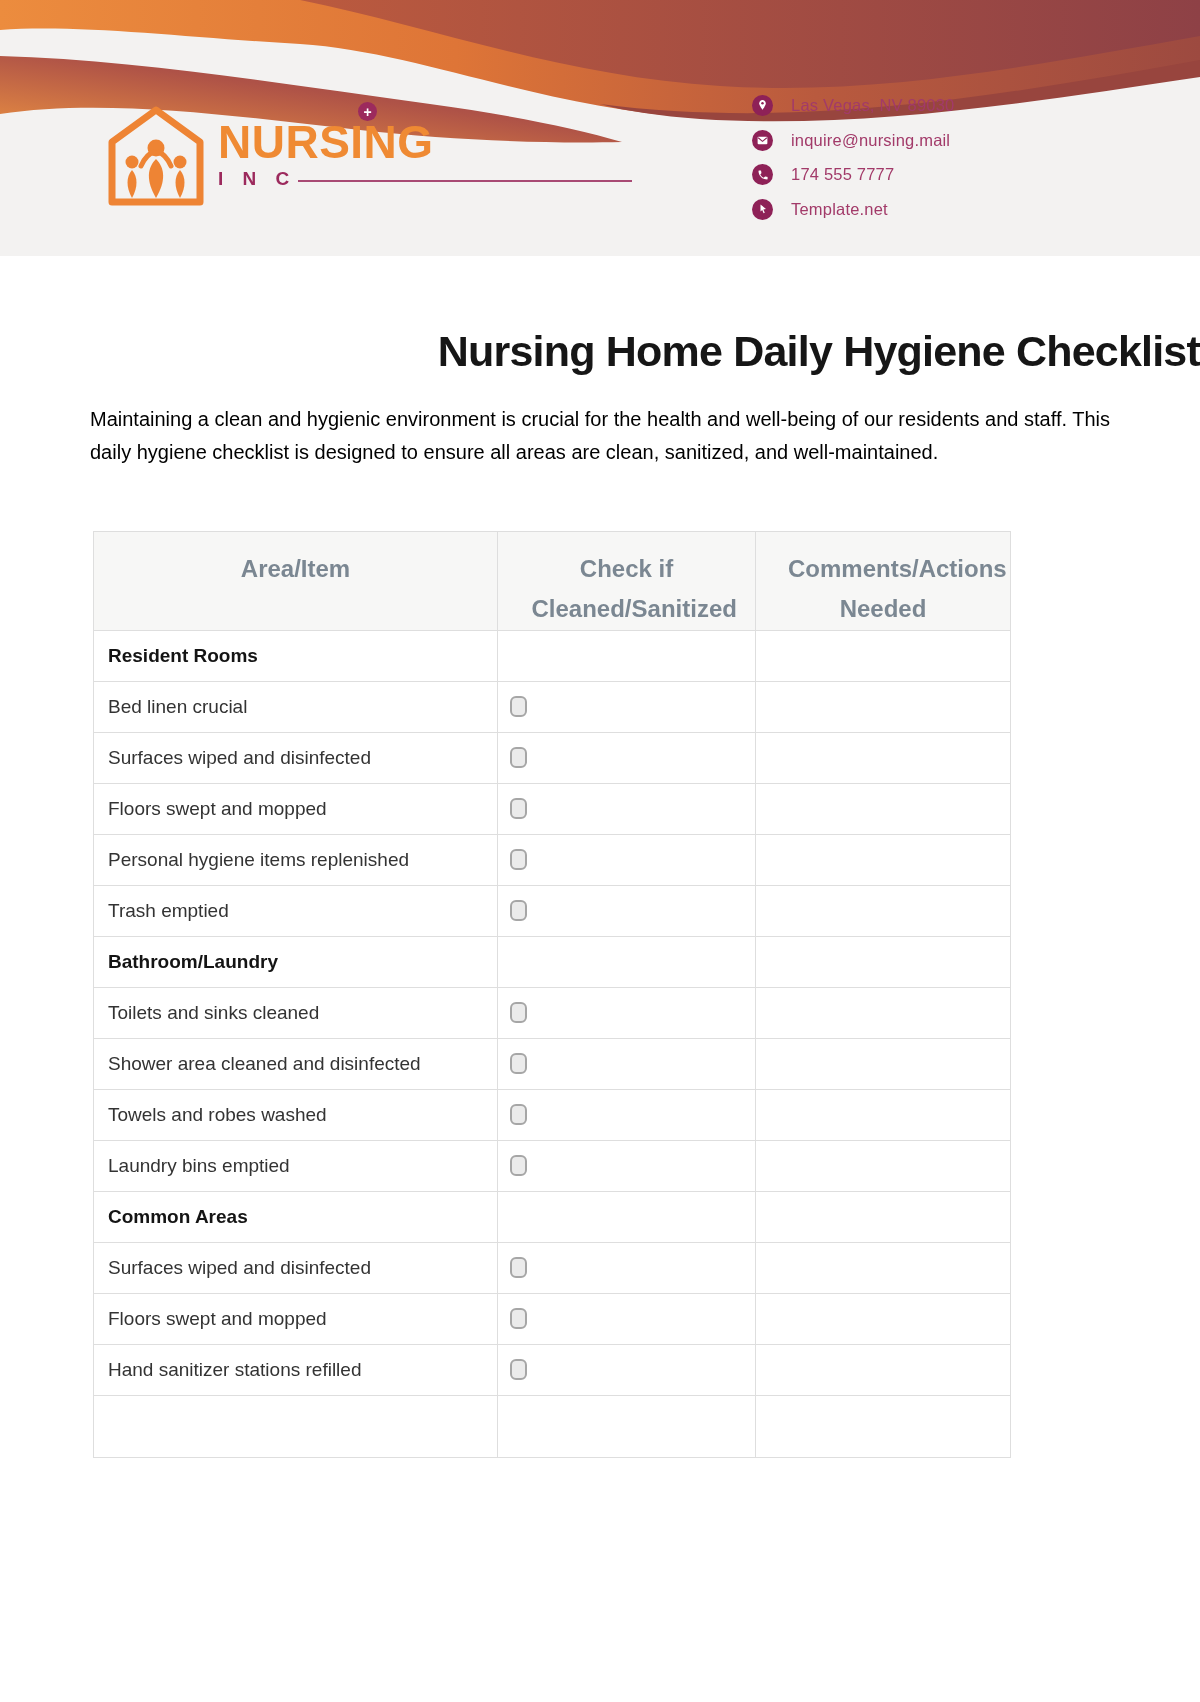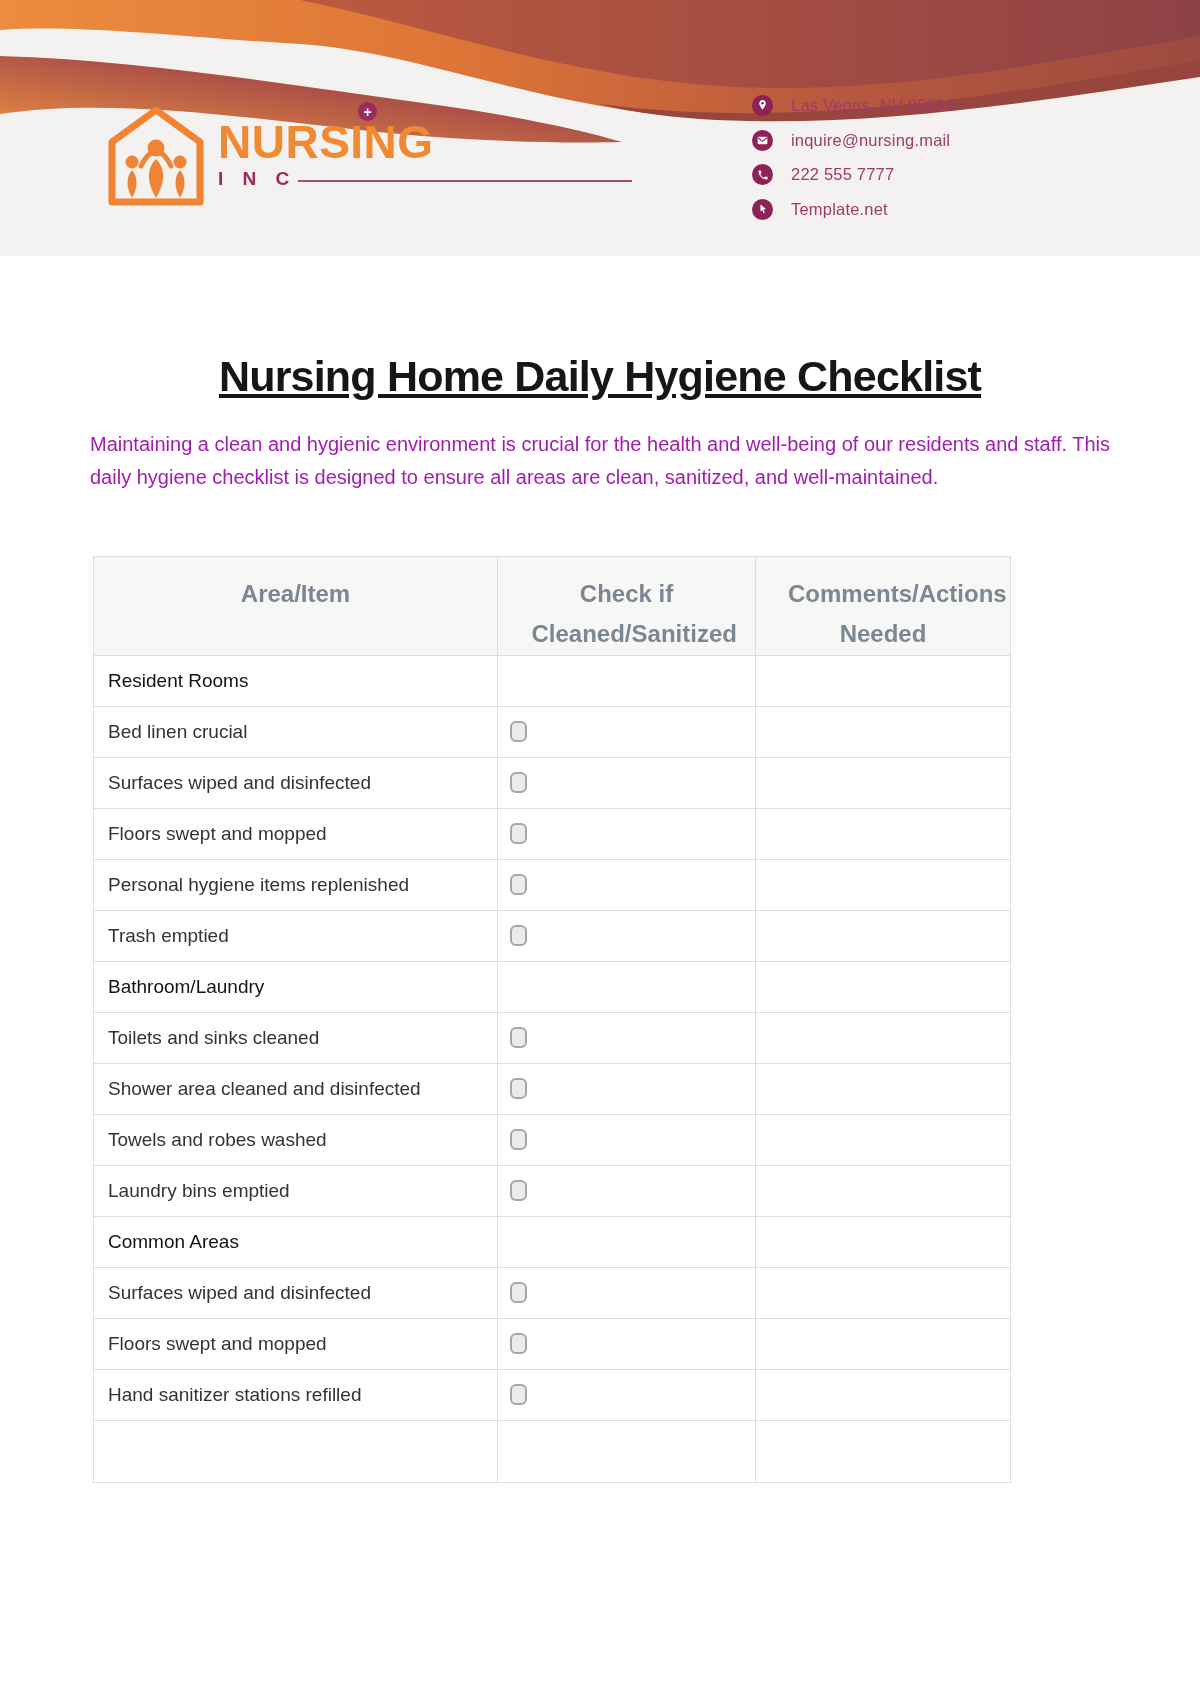--- a/index.html
+++ b/index.html
@@ -37,26 +37,26 @@
     width:21px; height:21px; border-radius:50%; background:#8e2157;
     display:flex; align-items:center; justify-content:center; flex:0 0 21px;
   }
   .ci svg { display:block; }
   .contact-text {
     margin-left:18px; font-size:16.5px; font-weight:500; color:#a23a69; letter-spacing:0.2px;
   }
 
   
   .page-title {
-    margin:0; padding-top:96px;
-    text-align:center; font-size:43px; font-weight:800; color:#161616; letter-spacing:-0.8px;text-decoration:underline;
+    margin:0; padding-top:71px;
+    text-align:right; font-size:43px; font-weight:800; color:#161616; letter-spacing:-0.8px;
   }
   .intro {
     margin:27px 90px 4px 90px;
-    text-align:justify; font-size:20px; line-height:33px; color:#a21caf;
+    text-align:justify; font-size:20px; line-height:33px; color:#000000;
   }
 
   
   table.checklist {
     margin:62px 0 0 93px; width:917px;
     border-collapse:collapse; table-layout:fixed;
     border:1px solid #c9c9c9;
   }
   col.c1 { width:404px; } col.c2 { width:258px; } col.c3 { width:255px; }
   th, td { border:1px solid #dedede; }
@@ -64,21 +64,21 @@
     height:93px; background:#f7f7f6; vertical-align:top;
     font-size:24px; font-weight:bold; color:#7b8792; text-align:center;
     padding-top:17px; line-height:40px;
   }
   thead th .hwrap { max-width:190px; margin:0 auto; }
   tbody td {
     padding:5px 14px; line-height:40px; font-size:19px; color:#333333;
     vertical-align:top; background:#ffffff;
   }
   tbody td.label-cell { font-weight:normal; }
-  tr.section td.label-cell { font-weight:normal; color:#141414; }
+  tr.section td.label-cell { font-weight:bold; color:#141414; }
   tbody td { height:51px; }
   tr.tail td { height:62px; }
   td.check-cell { padding-left:12px; }
   .cb {
     width:17px; height:21px; margin-top:9px;
     background:#ebebeb; border:2px solid #a6a6a6; border-radius:6px;
   }
 </style>
 </head>
 <body>
@@ -152,21 +152,21 @@
           </svg>
       </span>
       <span class="contact-text">inquire@nursing.mail</span>
     </div>
     <div class="contact-row">
       <span class="ci">
         <svg width="12" height="12" viewBox="0 0 24 24">
             <path d="M6.6 10.8c1.5 2.9 3.9 5.3 6.8 6.8l2.3-2.3c.3-.3.7-.4 1-.2 1.1.4 2.3.6 3.5.6.6 0 1 .4 1 1V20c0 .6-.4 1-1 1C10.6 21 3 13.4 3 4c0-.6.4-1 1-1h3.3c.6 0 1 .4 1 1 0 1.2.2 2.4.6 3.5.1.3 0 .7-.2 1L6.6 10.8z" fill="#ffffff"></path>
           </svg>
       </span>
-      <span class="contact-text">222 555 7777</span>
+      <span class="contact-text">174 555 7777</span>
     </div>
     <div class="contact-row">
       <span class="ci">
         <svg width="12" height="12" viewBox="0 0 24 24">
             <path d="M7 3 L18 12 L12.8 13.1 L15.6 19.3 L13.2 20.4 L10.4 14.2 L7 17 Z" fill="#ffffff"></path>
           </svg>
       </span>
       <span class="contact-text">Template.net</span>
     </div>
   </div>

